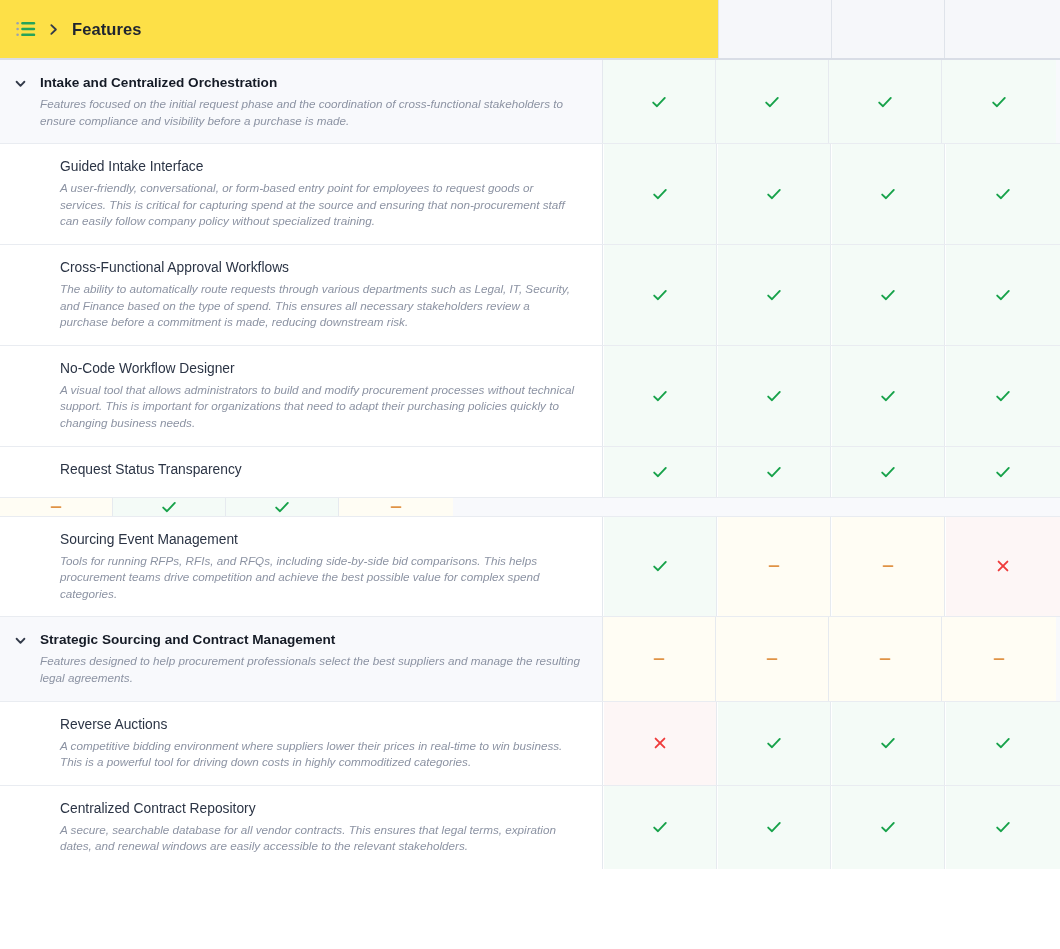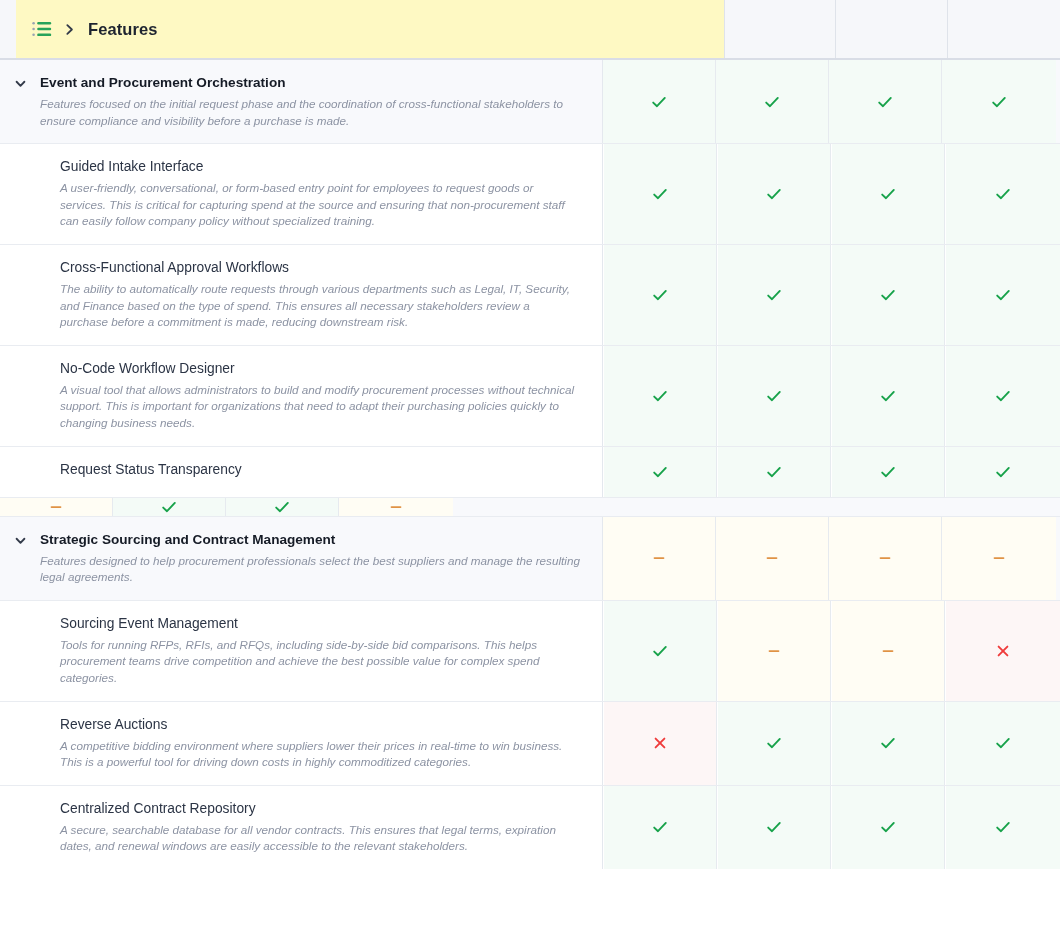--- a/index.html
+++ b/index.html
@@ -22,22 +22,21 @@
     background: #f6f7fa;
     border-bottom: 2px solid #d9dde6;
   }
   .header-label-cell {
     width: 719px;
     display: flex;
     align-items: center;
     gap: 0px;
     padding-left: 16px;
     border-right: 1px solid #dfe3ea;
-    background: #fef9c3;
-    margin-left: 16px;
+    background: #fde047;
   }
   .list-icon {
     width: 20px;
     height: 16px;
     display: block;
     flex: 0 0 auto;
   }
   .header-chevron {
     width: 34px;
     display: flex;
@@ -161,21 +160,21 @@
 
   <div class="body-scroll" id="rows-container">
       <div class="row category">
         <div class="label-cell">
           <div class="twisty">
             <svg class="chev" viewBox="0 0 12 12" xmlns="http://www.w3.org/2000/svg">
               <path d="M2.4 4.4 L6 8.1 L9.6 4.4" fill="none" stroke="#333b4a" stroke-width="1.7" stroke-linecap="round" stroke-linejoin="round"></path>
             </svg>
           </div>
           <div class="label-text">
-            <div class="title">Event and Procurement Orchestration</div>
+            <div class="title">Intake and Centralized Orchestration</div>
             <div class="desc">Features focused on the initial request phase and the coordination of cross-functional stakeholders to ensure compliance and visibility before a purchase is made.</div>
           </div>
         </div>
         <div class="val check">
           <span>
             <svg class="glyph" viewBox="0 0 18 18" xmlns="http://www.w3.org/2000/svg">
               <path d="M3.2 9.6 L7.0 13.2 L14.8 4.9" fill="none" stroke="#17a24a" stroke-width="1.9" stroke-linecap="round" stroke-linejoin="round"></path>
             </svg>
           </span>
         </div>
@@ -363,20 +362,56 @@
           <span>
             <svg class="glyph" viewBox="0 0 18 18" xmlns="http://www.w3.org/2000/svg">
               <path d="M3.2 9.6 L7.0 13.2 L14.8 4.9" fill="none" stroke="#17a24a" stroke-width="1.9" stroke-linecap="round" stroke-linejoin="round"></path>
             </svg>
           </span>
         </div>
         <div class="val dash last">
           <span>
             <svg class="glyph" viewBox="0 0 18 18" xmlns="http://www.w3.org/2000/svg">
               <rect x="3.6" y="8.2" width="10.8" height="1.8" rx="0.9" fill="#e09244"></rect>
+            </svg>
+          </span>
+        </div>
+      </div>
+      <div class="row feature">
+        <div class="label-cell">
+          <div class="label-text feat-indent">
+            <div class="title">Sourcing Event Management</div>
+            <div class="desc">Tools for running RFPs, RFIs, and RFQs, including side-by-side bid comparisons. This helps procurement teams drive competition and achieve the best possible value for complex spend categories.</div>
+          </div>
+        </div>
+        <div class="val check">
+          <span>
+            <svg class="glyph" viewBox="0 0 18 18" xmlns="http://www.w3.org/2000/svg">
+              <path d="M3.2 9.6 L7.0 13.2 L14.8 4.9" fill="none" stroke="#17a24a" stroke-width="1.9" stroke-linecap="round" stroke-linejoin="round"></path>
+            </svg>
+          </span>
+        </div>
+        <div class="val dash">
+          <span>
+            <svg class="glyph" viewBox="0 0 18 18" xmlns="http://www.w3.org/2000/svg">
+              <rect x="3.6" y="8.2" width="10.8" height="1.8" rx="0.9" fill="#e09244"></rect>
+            </svg>
+          </span>
+        </div>
+        <div class="val dash">
+          <span>
+            <svg class="glyph" viewBox="0 0 18 18" xmlns="http://www.w3.org/2000/svg">
+              <rect x="3.6" y="8.2" width="10.8" height="1.8" rx="0.9" fill="#e09244"></rect>
+            </svg>
+          </span>
+        </div>
+        <div class="val cross last">
+          <span>
+            <svg class="glyph" viewBox="0 0 18 18" xmlns="http://www.w3.org/2000/svg">
+              <path d="M4.6 4.6 L13.4 13.4 M13.4 4.6 L4.6 13.4" fill="none" stroke="#ef3b3b" stroke-width="1.9" stroke-linecap="round"></path>
             </svg>
           </span>
         </div>
       </div>
       <div class="row category">
         <div class="label-cell">
           <div class="twisty">
             <svg class="chev" viewBox="0 0 12 12" xmlns="http://www.w3.org/2000/svg">
               <path d="M2.4 4.4 L6 8.1 L9.6 4.4" fill="none" stroke="#333b4a" stroke-width="1.7" stroke-linecap="round" stroke-linejoin="round"></path>
             </svg>
@@ -411,56 +446,20 @@
           <span>
             <svg class="glyph" viewBox="0 0 18 18" xmlns="http://www.w3.org/2000/svg">
               <rect x="3.6" y="8.2" width="10.8" height="1.8" rx="0.9" fill="#e09244"></rect>
             </svg>
           </span>
         </div>
       </div>
       <div class="row feature">
         <div class="label-cell">
           <div class="label-text feat-indent">
-            <div class="title">Sourcing Event Management</div>
-            <div class="desc">Tools for running RFPs, RFIs, and RFQs, including side-by-side bid comparisons. This helps procurement teams drive competition and achieve the best possible value for complex spend categories.</div>
-          </div>
-        </div>
-        <div class="val check">
-          <span>
-            <svg class="glyph" viewBox="0 0 18 18" xmlns="http://www.w3.org/2000/svg">
-              <path d="M3.2 9.6 L7.0 13.2 L14.8 4.9" fill="none" stroke="#17a24a" stroke-width="1.9" stroke-linecap="round" stroke-linejoin="round"></path>
-            </svg>
-          </span>
-        </div>
-        <div class="val dash">
-          <span>
-            <svg class="glyph" viewBox="0 0 18 18" xmlns="http://www.w3.org/2000/svg">
-              <rect x="3.6" y="8.2" width="10.8" height="1.8" rx="0.9" fill="#e09244"></rect>
-            </svg>
-          </span>
-        </div>
-        <div class="val dash">
-          <span>
-            <svg class="glyph" viewBox="0 0 18 18" xmlns="http://www.w3.org/2000/svg">
-              <rect x="3.6" y="8.2" width="10.8" height="1.8" rx="0.9" fill="#e09244"></rect>
-            </svg>
-          </span>
-        </div>
-        <div class="val cross last">
-          <span>
-            <svg class="glyph" viewBox="0 0 18 18" xmlns="http://www.w3.org/2000/svg">
-              <path d="M4.6 4.6 L13.4 13.4 M13.4 4.6 L4.6 13.4" fill="none" stroke="#ef3b3b" stroke-width="1.9" stroke-linecap="round"></path>
-            </svg>
-          </span>
-        </div>
-      </div>
-      <div class="row feature">
-        <div class="label-cell">
-          <div class="label-text feat-indent">
             <div class="title">Reverse Auctions</div>
             <div class="desc">A competitive bidding environment where suppliers lower their prices in real-time to win business. This is a powerful tool for driving down costs in highly commoditized categories.</div>
           </div>
         </div>
         <div class="val cross">
           <span>
             <svg class="glyph" viewBox="0 0 18 18" xmlns="http://www.w3.org/2000/svg">
               <path d="M4.6 4.6 L13.4 13.4 M13.4 4.6 L4.6 13.4" fill="none" stroke="#ef3b3b" stroke-width="1.9" stroke-linecap="round"></path>
             </svg>
           </span>

